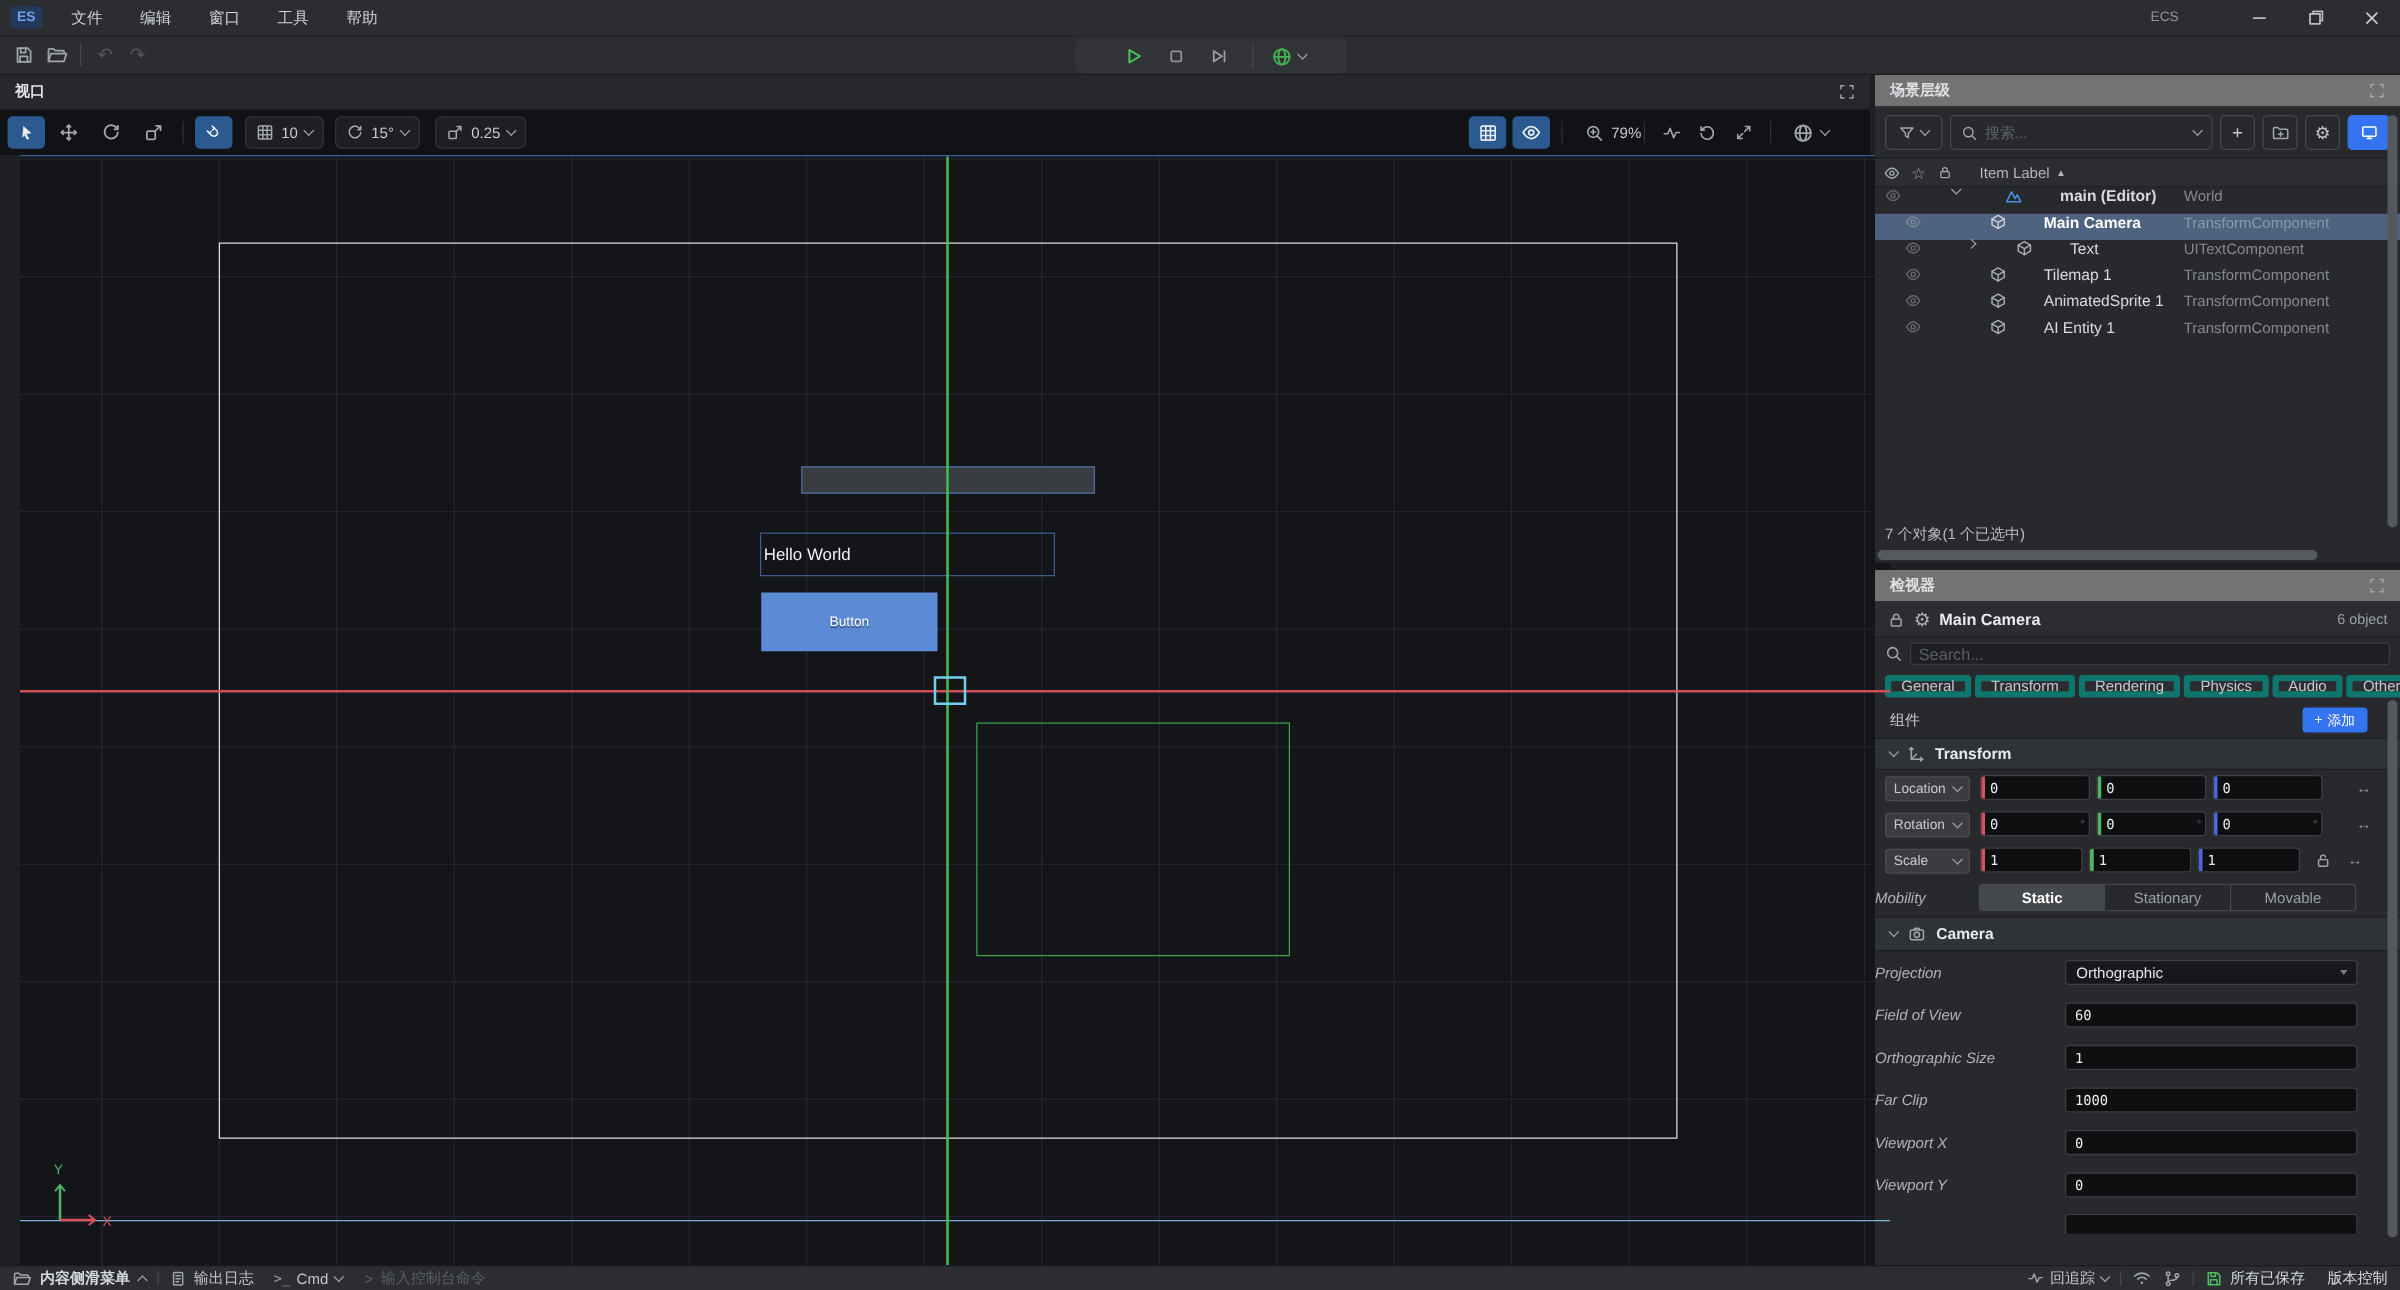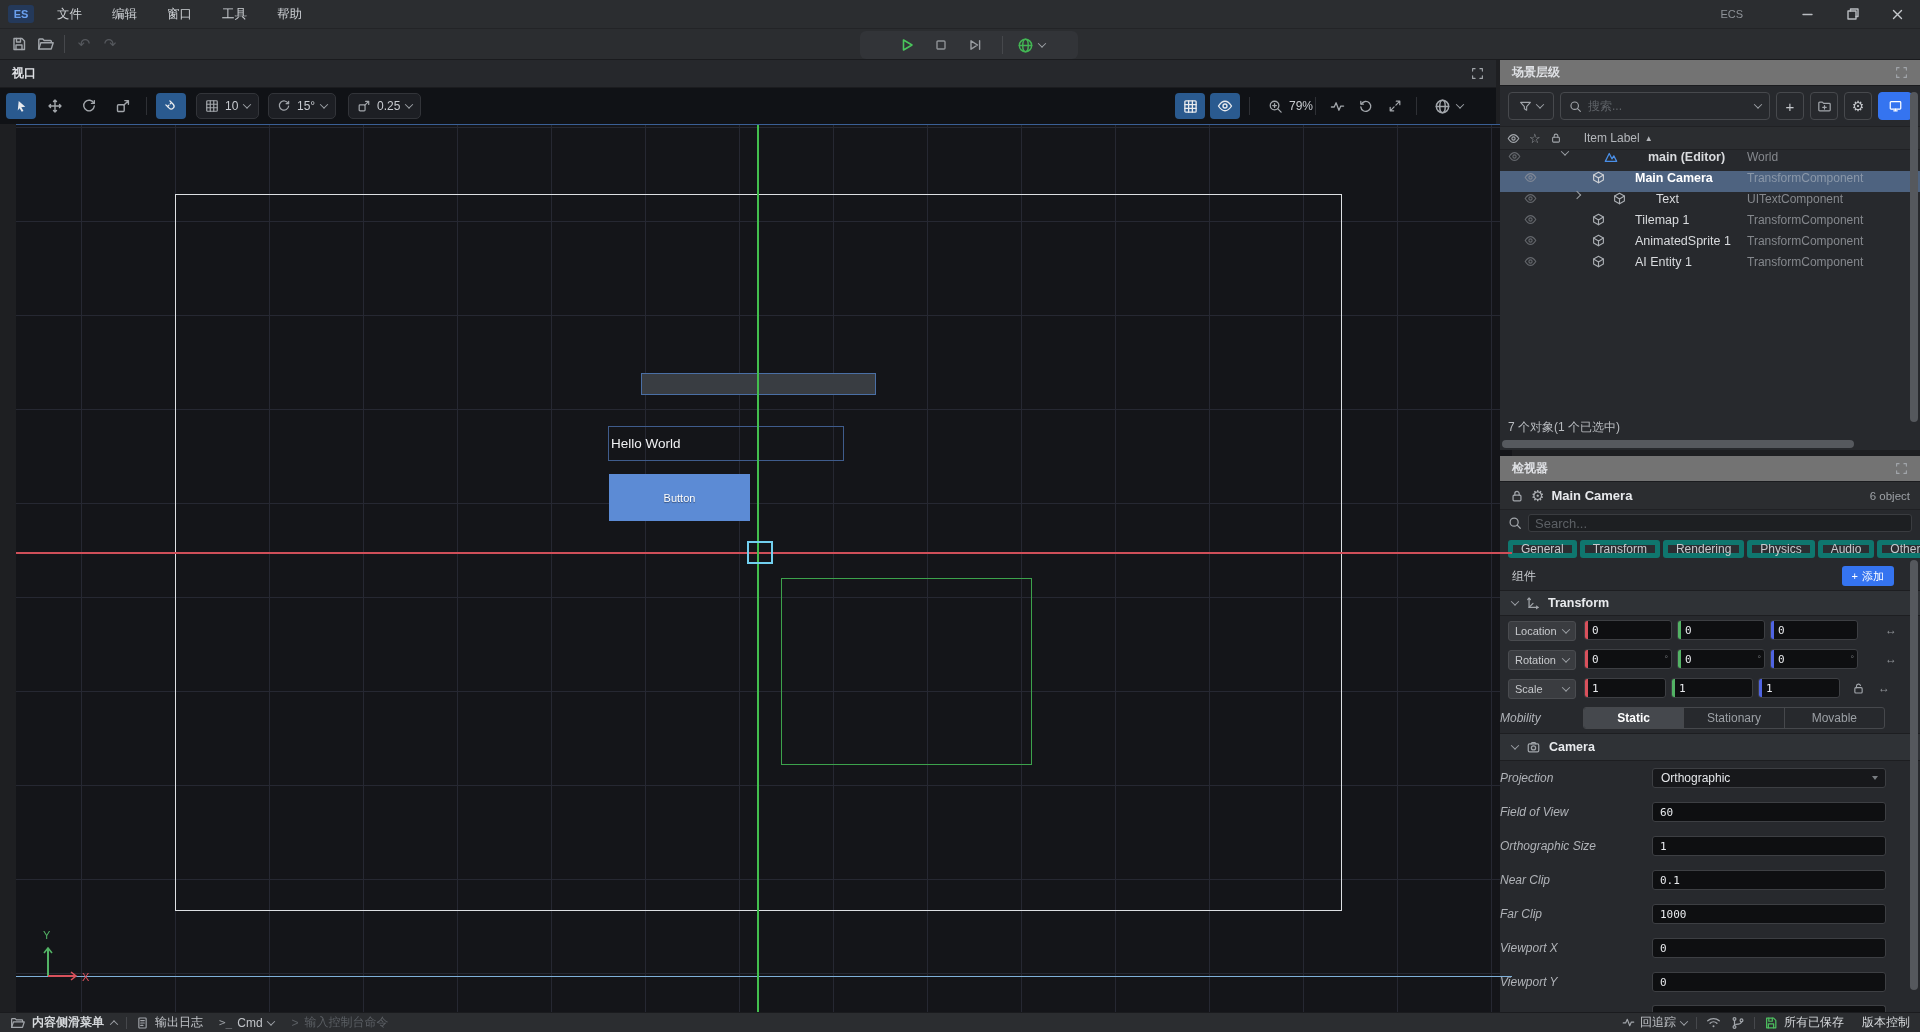--- a/index.html
+++ b/index.html
@@ -678,26 +678,20 @@
           <input value="60" style="">
         </div>
     </div>
     <div class="f-row">
       <span class="f-label" style="top:10px">Orthographic Size</span>
       <div class="f-ctrl">
           <input value="1" style="">
         </div>
     </div>
     <div class="f-row">
-      <span class="f-label" style="top:10px">Near Clip</span>
-      <div class="f-ctrl">
-          <input value="0.1" style="">
-        </div>
-    </div>
-    <div class="f-row">
       <span class="f-label" style="top:10px">Far Clip</span>
       <div class="f-ctrl">
           <input value="1000" style="">
         </div>
     </div>
     <div class="f-row">
       <span class="f-label" style="top:10px">Viewport X</span>
       <div class="f-ctrl">
           <input value="0" style="">
         </div>

